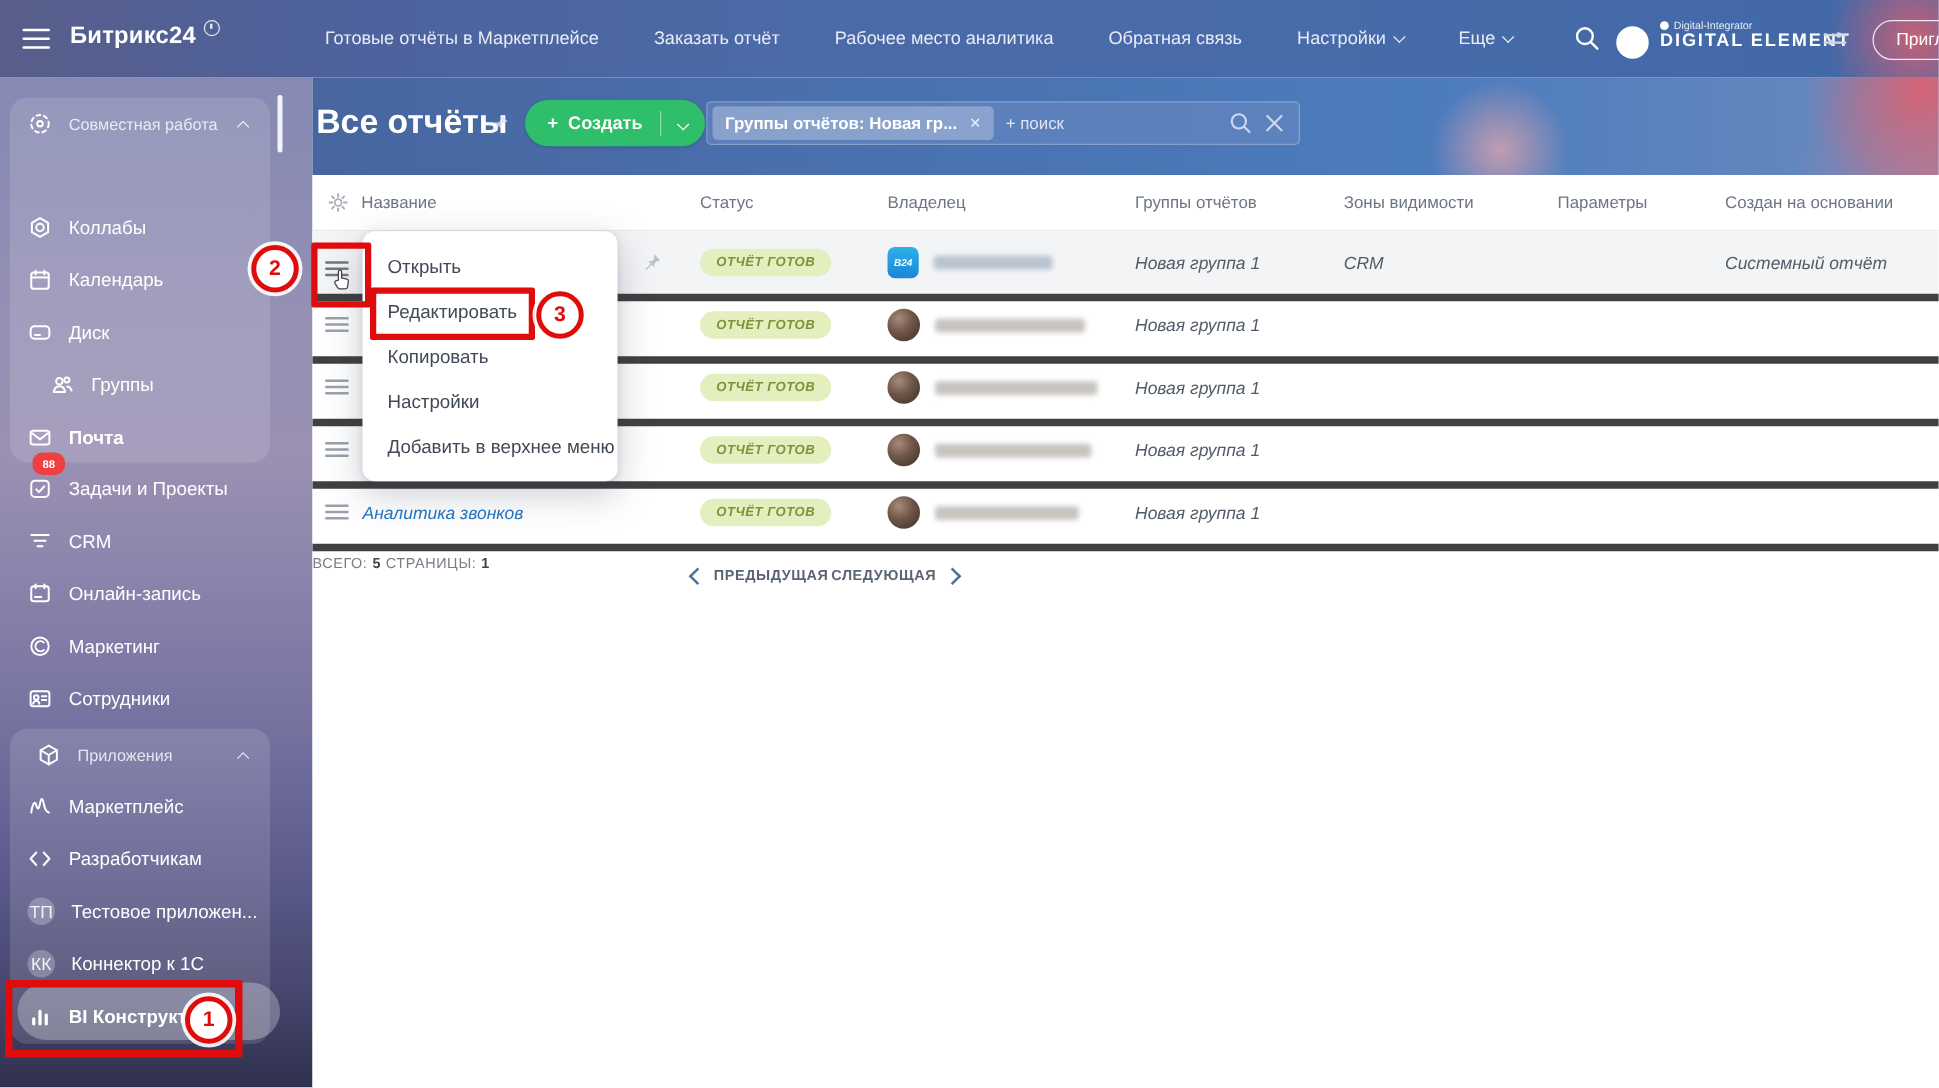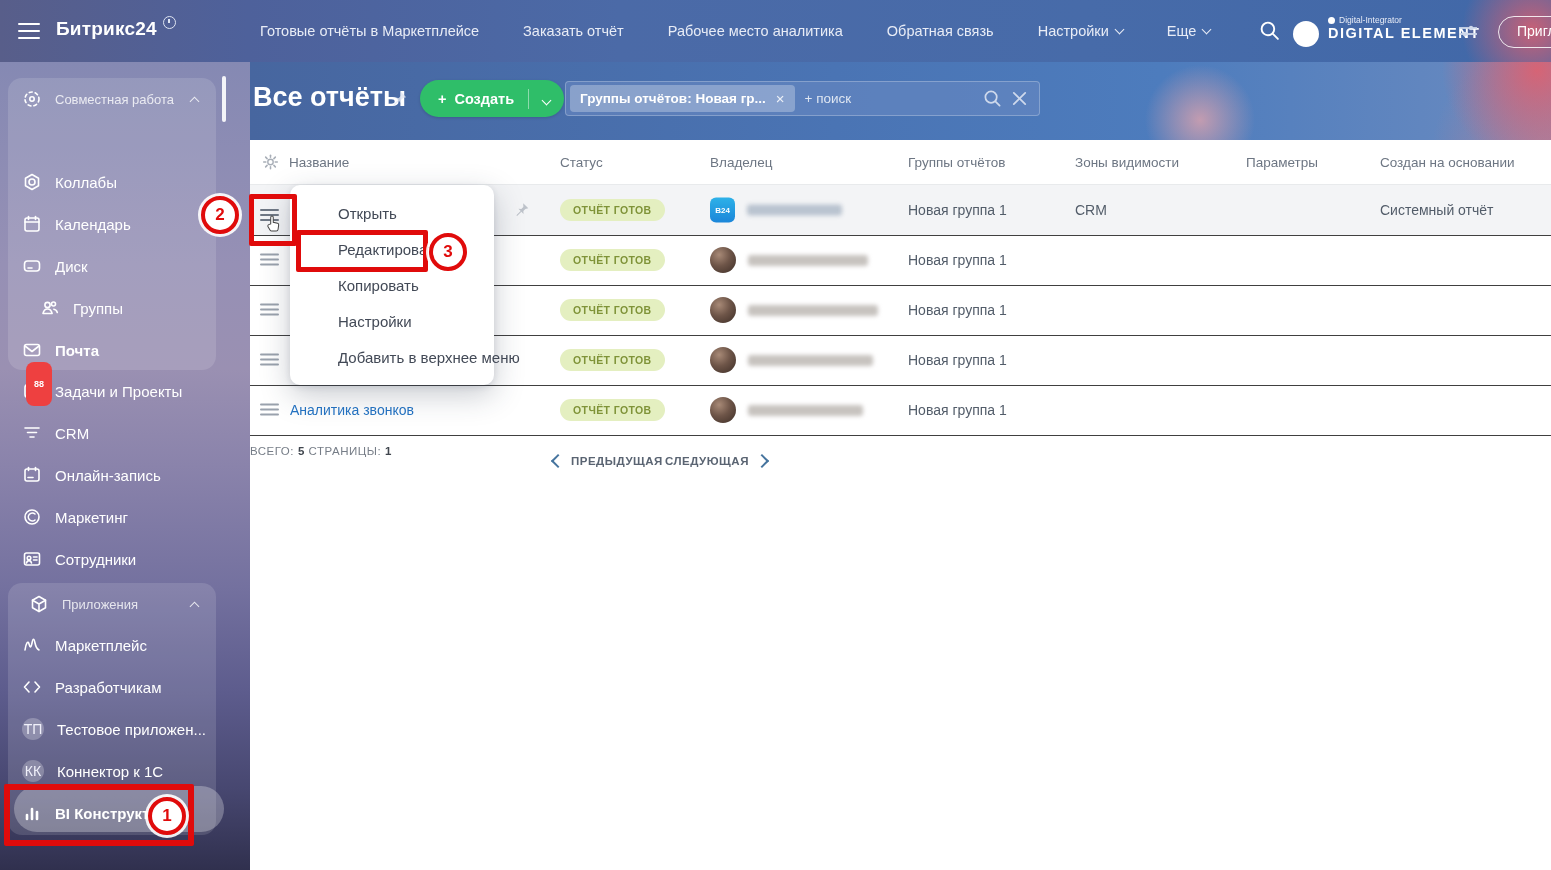--- a/index.html
+++ b/index.html
@@ -37,21 +37,21 @@
   .sb-scroll{position:absolute;left:222px;top:14px;width:4px;height:46px;background:rgba(255,255,255,.9);border-radius:2px;}
   .sb-row{position:absolute;left:8px;width:208px;height:42px;display:flex;align-items:center;gap:13px;padding-left:14px;box-sizing:border-box;cursor:pointer;}
   .sb-row .lbl{font-size:15px;color:#fff;white-space:nowrap;}
   .sb-head .lbl{font-size:13px;color:rgba(255,255,255,.8);}
   .sb-head .chv{position:absolute;right:18px;color:rgba(255,255,255,.8);}
   .icn{width:20px;height:20px;flex:0 0 20px;}
   .icn svg{width:100%;height:100%;stroke:#fff;fill:none;stroke-width:1.6;stroke-linecap:round;stroke-linejoin:round;}
   .mini-av{width:22px;height:22px;flex:0 0 22px;border-radius:50%;background:rgba(255,255,255,.25);
     font-size:14px;display:flex;align-items:center;justify-content:center;color:#f0f0fa;text-transform:uppercase;}
   .badge88{position:absolute;left:18px;top:-8px;background:#ee4040;border-radius:8px;min-width:20px;height:14px;
-    font-size:9px;font-weight:bold;color:#fff;display:flex;align-items:center;justify-content:center;padding:15px 3px;}
+    font-size:9px;font-weight:bold;color:#fff;display:flex;align-items:center;justify-content:center;padding:2px 3px;}
   .bi-hl{position:absolute;left:6px;top:-6px;width:210px;height:46px;background:rgba(255,255,255,.28);border-radius:23px;}
   
   .band{left:250px;top:62px;width:1301px;height:78px;
     background:
       radial-gradient(circle at 950px 58px, rgba(233,166,172,.75) 0, rgba(233,166,172,0) 55px),
       radial-gradient(circle at 1287px 8px, rgba(224,96,110,.9) 0, rgba(224,96,110,0) 95px),
       radial-gradient(circle at 1301px 95px, rgba(224,120,130,.55) 0, rgba(224,120,130,0) 120px),
       linear-gradient(90deg,#47669f 0%,#4a74b4 45%,#4d7cbd 70%,#6b8bc0 100%);
     color:#fff;z-index:10;}
   .page-title{left:3px;top:20px;font-size:27px;font-weight:bold;}
@@ -66,21 +66,21 @@
   .chip{background:rgba(255,255,255,.28);border-radius:4px;height:27px;display:flex;align-items:center;gap:10px;
     padding:0 10px;font-size:13.5px;font-weight:bold;color:#fff;cursor:pointer;white-space:nowrap;}
   .chip .x{font-weight:normal;font-size:15px;opacity:.85;cursor:pointer;}
   .fb-input{flex:1;font-size:13.5px;color:rgba(255,255,255,.8);padding-left:10px;cursor:text;}
   .fb-ic{width:19px;height:19px;opacity:.85;cursor:pointer;margin-left:8px;}
   
   .content{left:250px;top:140px;width:1301px;height:730px;background:#fff;z-index:9;}
   .thead{position:absolute;left:0;top:0;width:100%;height:44px;border-bottom:1px solid #e8eaec;color:#6d7683;font-size:13.5px;}
   .thead .c, .trow .c{position:absolute;top:50%;transform:translateY(-50%);white-space:nowrap;}
   .gear{left:12px;width:17px;height:17px;opacity:.75;cursor:pointer;}
-  .trow{position:absolute;left:0;width:100%;height:50px;border-bottom:1px solid #404040;font-size:14px;color:#525c69;}
+  .trow{position:absolute;left:0;width:100%;height:50px;border-bottom:6px solid #404040;font-size:14px;color:#525c69;font-style:italic;}
   .trow.sel{background:#f3f4f6;}
   .rburger{left:10px;width:19px;height:13px;cursor:grab;}
   .rburger i{display:block;height:2px;background:#9aa2ad;margin-bottom:3px;border-radius:1px;}
   .status{left:310px;background:#e4efc0;color:#7f9338;font-size:10.5px;font-weight:bold;letter-spacing:.4px;
     padding:5px 13px;border-radius:12px;}
   .owner{left:460px;display:flex;align-items:center;gap:12px;}
   .av-photo{width:26px;height:26px;border-radius:50%;background:radial-gradient(circle at 35% 30%,#a88a77 0,#6e5548 45%,#3c2d26 100%);}
   .av-b24{width:25px;height:25px;border-radius:6px;background:linear-gradient(180deg,#2db1e8,#1b86d9);
     display:flex;align-items:center;justify-content:center;font-size:8px;font-weight:bold;color:#fff;}
   .blurbar{height:11px;border-radius:3px;background:#c7c3bf;filter:blur(2px);}
@@ -88,21 +88,21 @@
   .rowpin{left:263px;width:17px;height:17px;opacity:.6;cursor:pointer;}
   .c.group{left:658px;} .c.zone{left:825px;} .c.basis{left:1130px;}
   
   .pager{position:absolute;left:0;top:305px;width:100%;height:40px;font-size:11.5px;color:#767d87;letter-spacing:.5px;}
   .pager b{color:#40464e;font-weight:bold;margin-left:4px;}
   .pg-prev,.pg-next{position:absolute;top:10px;cursor:pointer;color:#5a6472;font-weight:bold;display:flex;gap:8px;align-items:center;}
   .pg-chv{width:8px;height:8px;border-right:2.2px solid #46749e;border-bottom:2.2px solid #46749e;display:inline-block;}
   
   .cmenu{left:290px;top:185px;width:204px;background:#fff;border-radius:10px;z-index:40;
     box-shadow:0 10px 30px rgba(40,50,70,.25),0 2px 6px rgba(40,50,70,.12);padding:10px 0;}
-  .cmenu .mi{height:36px;display:flex;align-items:center;padding-left:20px;font-size:15px;color:#424956;cursor:pointer;white-space:nowrap;margin-left:28px;}
+  .cmenu .mi{height:36px;display:flex;align-items:center;padding-left:20px;font-size:15px;color:#424956;cursor:pointer;white-space:nowrap;}
   
   .redbox{position:absolute;border:5px solid #e00b0b;z-index:60;border-radius:2px;pointer-events:none;}
   .redcirc{position:absolute;width:30px;height:30px;border:4px solid #e00b0b;border-radius:50%;background:#fff;
     color:#e00b0b;font-size:17px;font-weight:bold;display:flex;align-items:center;justify-content:center;z-index:70;
     box-shadow:0 0 0 3px rgba(255,255,255,.9);pointer-events:none;}
   .cursor-hand{left:262px;top:213px;width:22px;height:22px;z-index:65;pointer-events:none;}
 </style>
 </head>
 <body>
 

